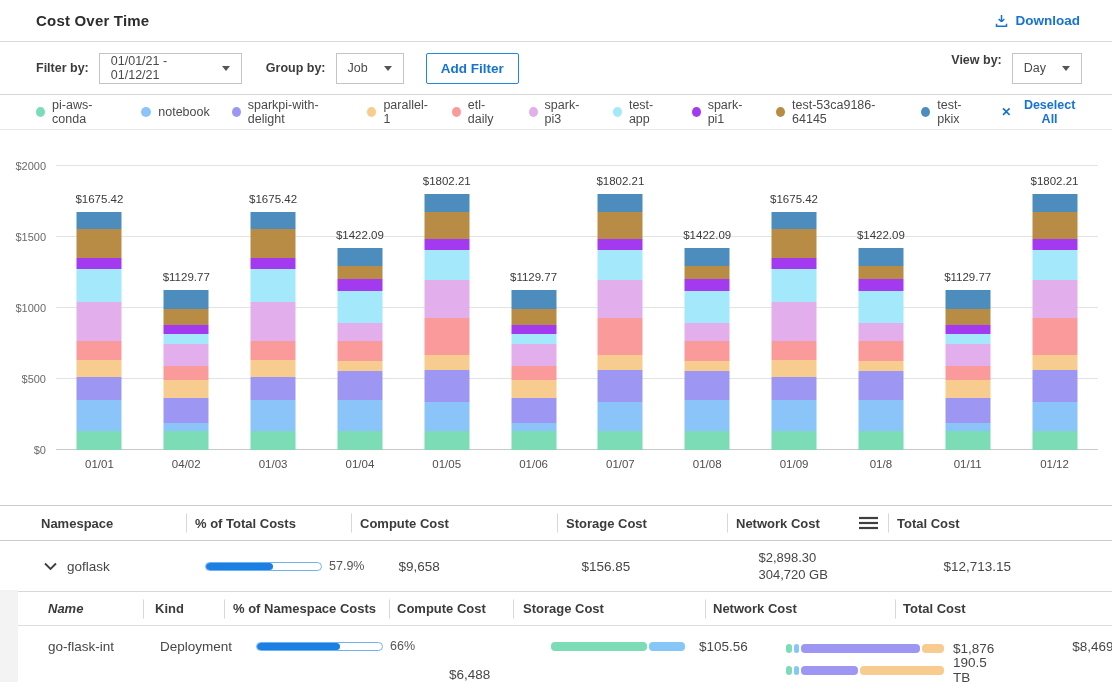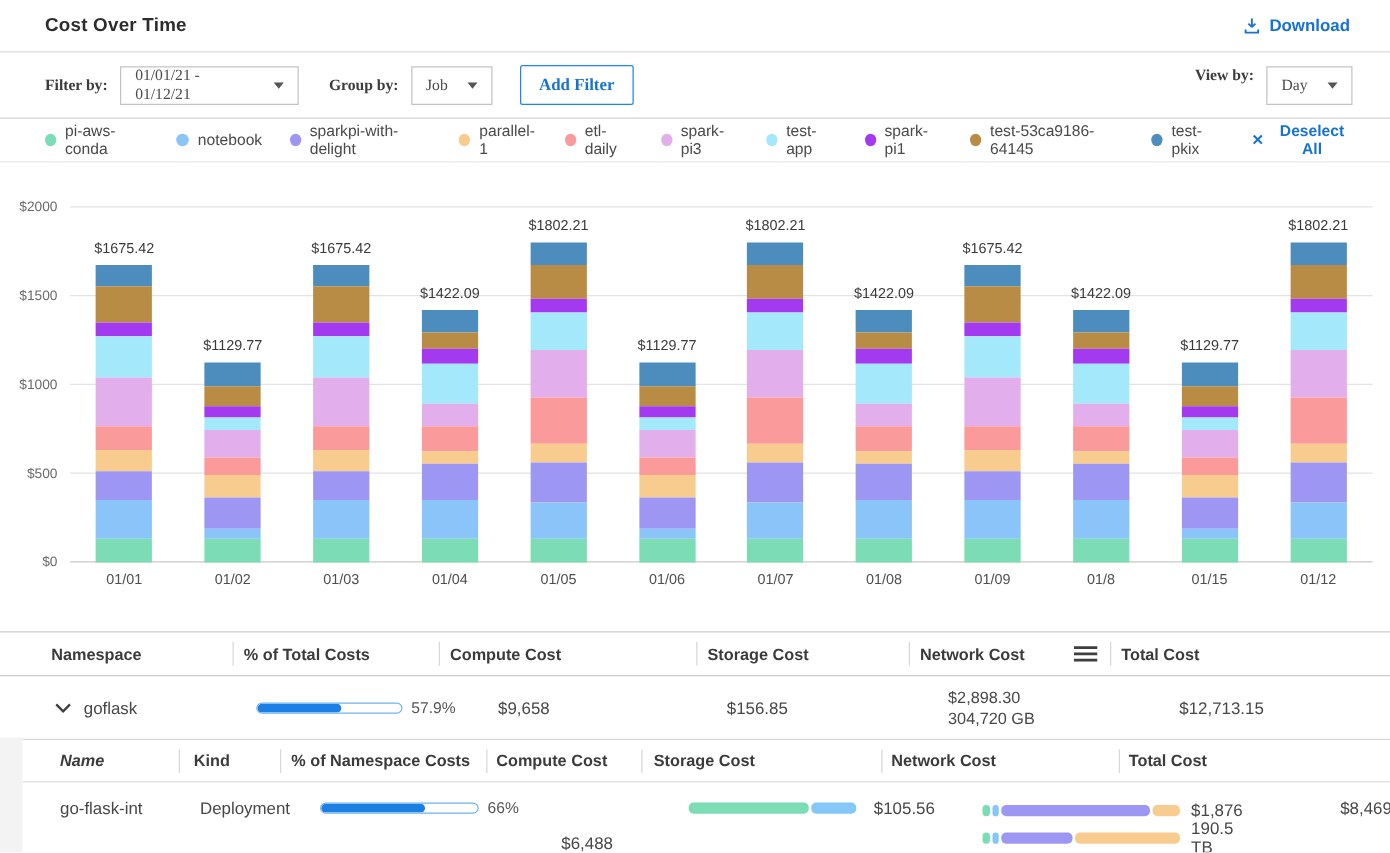--- a/index.html
+++ b/index.html
@@ -9,21 +9,21 @@
     background:#fff; font-family:"Liberation Sans", sans-serif; color:#474747;
   }
   
   .topbar { height:42px; display:flex; align-items:center; justify-content:space-between;
             padding:0 32px 0 36px; border-bottom:1px solid #d9d9d9; }
   .title { font-size:15px; font-weight:700; color:#2d2d2d; letter-spacing:.2px; }
   .download { display:flex; align-items:center; gap:7px; color:#1673d2; font-weight:700;
               font-size:13.5px; cursor:pointer; background:none; border:none; font-family:inherit; }
   
   .filters { height:53px; display:flex; align-items:center; padding:0 30px 0 36px;
-             border-bottom:1px solid #d6d6d6;font-family:Liberation Serif, serif; }
+             border-bottom:1px solid #d6d6d6; }
   .flabel { font-size:12.5px; font-weight:700; color:#3c3c3c; margin-right:10px; white-space:nowrap; }
   .select { height:31px; border:1px solid #c4c4c4; background:#fff; display:flex; align-items:center;
             gap:16px; padding:0 11px; font-size:12.5px; color:#4a4a4a; cursor:pointer; }
   .select.date { width:143px; justify-content:flex-start; }
   .caret { width:0; height:0; border-left:4.5px solid transparent; border-right:4.5px solid transparent;
            border-top:5.5px solid #555; flex:0 0 auto; }
   .grp { margin-left:24px; }
   .add-filter { margin-left:22px; border:1.5px solid #1e88e5; border-radius:2px; background:#fff;
                 color:#1673d2; font-weight:700; font-size:13.5px; padding:7px 14px; cursor:pointer;
                 font-family:inherit; }
@@ -372,30 +372,30 @@
               <div class="seg" style="height: 11.076px; background: rgb(163, 58, 240);"></div>
               <div class="seg" style="height: 27.406px; background: rgb(185, 140, 69);"></div>
               <div class="seg" style="height: 17.3538px; background: rgb(76, 141, 190);"></div>
             </div>
             <div class="bar-total" style="bottom: 262.914px;">$1802.21</div>
           </div>
         </div>
     </div>
     <div class="xlabels" id="xlabels">
         <div class="xlab">01/01</div>
-        <div class="xlab">01/02</div>
+        <div class="xlab">04/02</div>
         <div class="xlab">01/03</div>
         <div class="xlab">01/04</div>
         <div class="xlab">01/05</div>
         <div class="xlab">01/06</div>
         <div class="xlab">01/07</div>
         <div class="xlab">01/08</div>
         <div class="xlab">01/09</div>
         <div class="xlab">01/8</div>
-        <div class="xlab">01/15</div>
+        <div class="xlab">01/11</div>
         <div class="xlab">01/12</div>
       </div>
   </div>
 
   <div class="table">
     <div class="thead">
       <div class="th c1">Namespace</div>
       <div class="th c2 sep">% of Total Costs</div>
       <div class="th c3 sep">Compute Cost</div>
       <div class="th c4 sep">Storage Cost</div>

